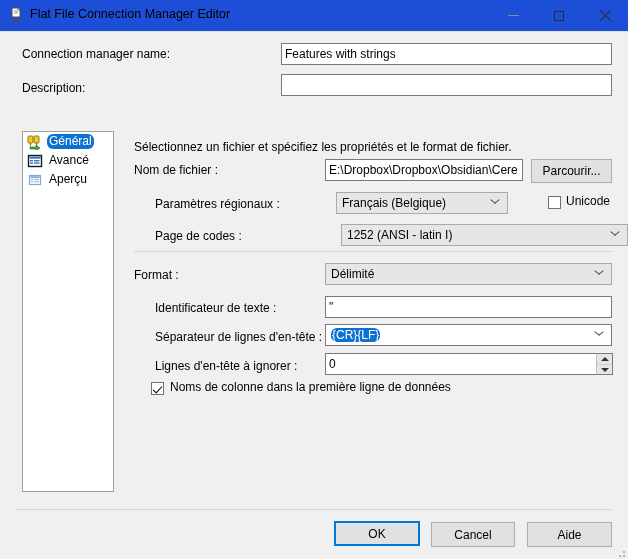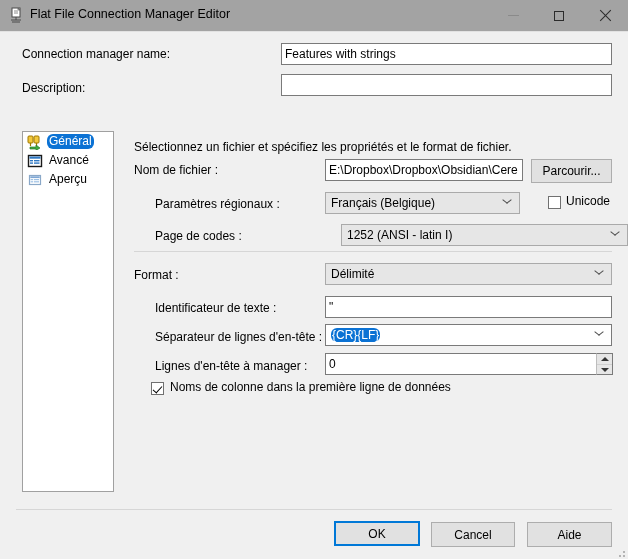--- a/index.html
+++ b/index.html
@@ -15,21 +15,21 @@
     color: #000;
     overflow: hidden;
     position: relative;
   }
 
   
   .titlebar {
     position: absolute;
     left: 0; top: 0;
     width: 628px; height: 31px;
-    background: #a3a3a3;
+    background: #1d4ed8;
     border-bottom: 1px solid #e2e2e2;
   }
   .title-icon {
     position: absolute;
     left: 8px; top: 7px;
     width: 17px; height: 17px;
   }
   .title-text {
     position: absolute;
     left: 30px; top: 7px;
@@ -314,21 +314,21 @@
   </div>
 </div>
 
 <div class="lbl" style="left:134px; top:140px;">Sélectionnez un fichier et spécifiez les propriétés et le format de fichier.</div>
 
 <div class="lbl" style="left:134px; top:163px;">Nom de fichier :</div>
 <input class="tbox" style="left: 325px; top: 159px; width: 198px;" value="E:\Dropbox\Dropbox\Obsidian\Cere">
 <div class="btn" style="left:531px; top:159px; width:81px; height:24px;">Parcourir...</div>
 
 <div class="lbl" style="left:155px; top:197px;">Paramètres régionaux :</div>
-<div class="combo" style="left:325px; top:192px; width:195px;">
+<div class="combo" style="left:336px; top:192px; width:172px;">
   <span class="ctext">Français (Belgique)</span>
   <span class="chev"></span>
 </div>
 <div class="cbx" style="left:548px; top:196px;"></div>
 <div class="lbl" style="left:566px; top:194px;">Unicode</div>
 
 <div class="lbl" style="left:155px; top:229px;">Page de codes :</div>
 <div class="combo" style="left:325px; top:224px; width:287px;margin-left:16px;">
   <span class="ctext">1252  (ANSI - latin I)</span>
   <span class="chev"></span>
@@ -344,21 +344,21 @@
 
 <div class="lbl" style="left:155px; top:301px;">Identificateur de texte :</div>
 <input class="tbox" style="left: 325px; top: 296px; width: 287px;" value="&quot;">
 
 <div class="lbl" style="left:155px; top:330px;">Séparateur de lignes d'en-tête :</div>
 <div class="combo" style="left:325px; top:324px; width:287px; background:#ffffff; border-color:#7a7a7a;">
   <span class="ctext sel">{CR}{LF}</span>
   <span class="chev"></span>
 </div>
 
-<div class="lbl" style="left:155px; top:359px;">Lignes d'en-tête à manager :</div>
+<div class="lbl" style="left:155px; top:359px;">Lignes d'en-tête à ignorer :</div>
 <input class="tbox" style="left: 325px; top: 353px; width: 287px;" value="0">
 <div class="spin" style="left:596px; top:353px;">
   <div class="half">
       <span class="tri up"></span>
     </div>
   <div class="half">
       <span class="tri down"></span>
     </div>
 </div>
 

